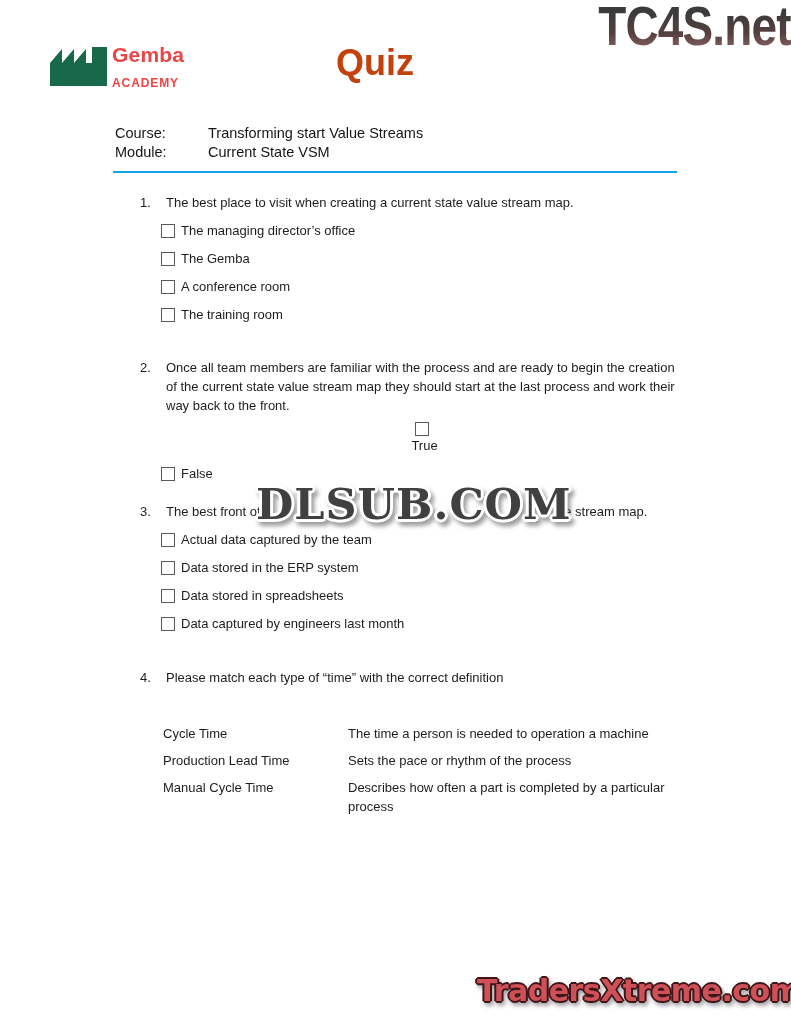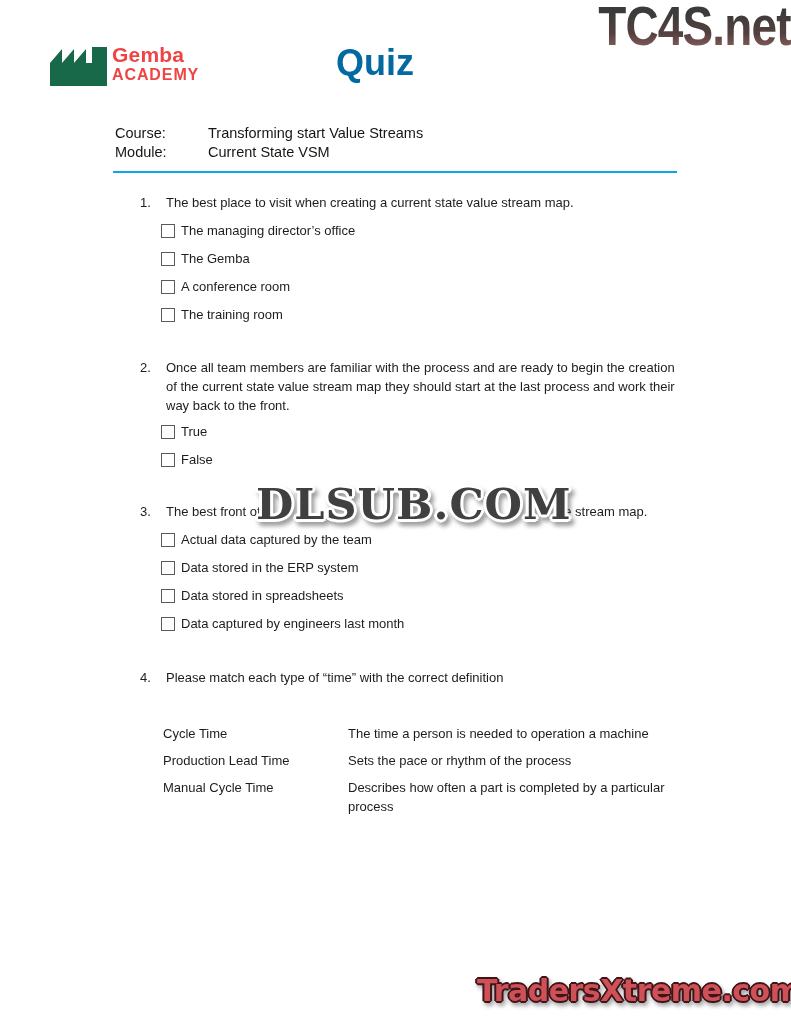--- a/index.html
+++ b/index.html
@@ -5,24 +5,24 @@
   html,body{margin:0;padding:0;}
   body{
     width:791px;height:1024px;position:relative;background:#ffffff;
     font-family:"Liberation Sans", sans-serif;color:#1d1d1d;overflow:hidden;
   }
   
   .logo{position:absolute;left:50px;top:44px;display:flex;align-items:flex-start;gap:5px;}
   .logo svg{display:block;}
   .logo-text{line-height:1;color:#ef4444;}
   .logo-name{font-size:21px;font-weight:bold;letter-spacing:0.2px;}
-  .logo-sub{font-size:16px;font-weight:bold;letter-spacing:0.9px;margin-top:2px;}
+  .logo-sub{font-size:12px;font-weight:bold;letter-spacing:0.9px;margin-top:12px;}
   .page-title{
     position:absolute;left:280px;top:42px;width:190px;text-align:center;
-    font-size:36px;font-weight:bold;color:#0369a1;
+    font-size:36px;font-weight:bold;color:#c2410c;
   }
   
   .wm-top{
     position:absolute;top:-8px;right:0px;line-height:1.2;
     font-size:56px;font-weight:bold;letter-spacing:-1px;
     transform:scaleX(0.82);transform-origin:100% 0;
     background:linear-gradient(180deg,#3b3b3b 30%,#55403f 62%,#9c6d6e 95%);
     -webkit-background-clip:text;background-clip:text;color:transparent;
     white-space:nowrap;
   }
@@ -51,21 +51,21 @@
     border-bottom:2px solid #0ea5e9;padding-bottom:9px;padding-left:2px;box-sizing:border-box;
   }
   .course-row{display:flex;}
   .course-label{width:93px;flex:none;}
   
   .q{position:absolute;left:140px;width:548px;font-size:13px;line-height:19px;display:flex;}
   .q-num{width:26px;flex:none;}
   .q-body{flex:1;position:relative;}
   .option{margin-top:9px;margin-left:-5px;display:flex;align-items:center;}
   .q2 .option{margin-top:9px;}
-  .q2 .first-opt{margin-top:7px;}
+  .q2 .first-opt{margin-top:7px;flex-direction:column;}
   .checkbox{
     width:12px;height:12px;border:1px solid #5a5a5a;background:#fff;
     flex:none;margin-right:6px;display:inline-block;
   }
   .q3-suffix{position:absolute;left:391px;top:0;white-space:nowrap;}
   
   .match{margin-top:37px;margin-left:-3px;}
   .match-row{display:flex;margin-bottom:8px;}
   .match-term{width:185px;flex:none;}
   .match-def{width:330px;}

